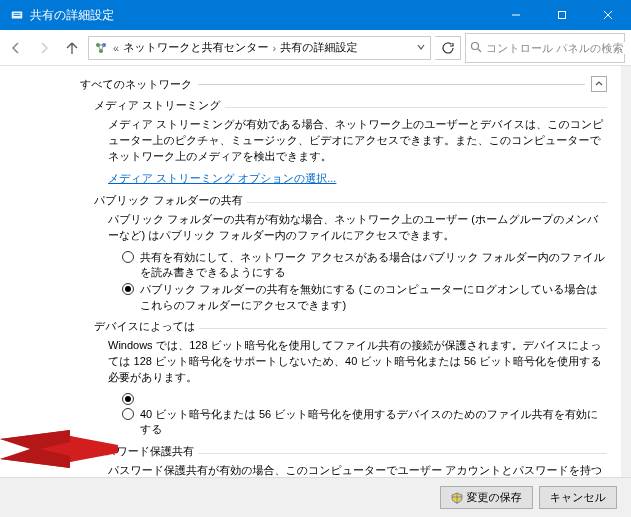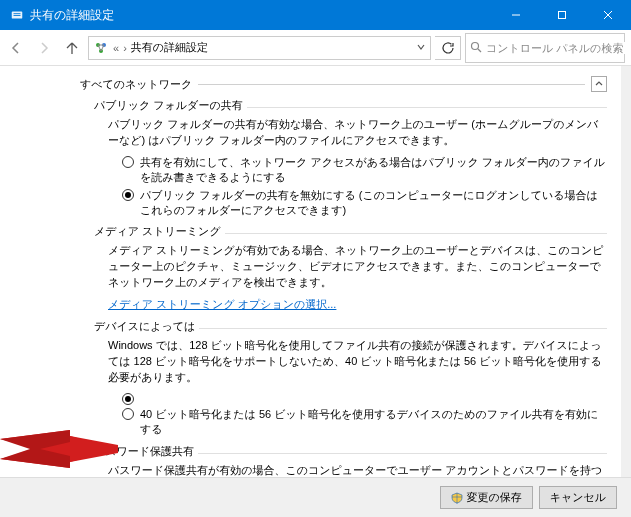--- a/index.html
+++ b/index.html
@@ -201,20 +201,21 @@
       <svg width="14" height="14" viewBox="0 0 14 14">
           <circle cx="4" cy="4" r="2" fill="#39a339"></circle>
           <circle cx="10" cy="4" r="2" fill="#3a7bd5"></circle>
           <circle cx="7" cy="10" r="2" fill="#39a339"></circle>
           <line x1="4" y1="4" x2="10" y2="4" stroke="#888"></line>
           <line x1="4" y1="4" x2="7" y2="10" stroke="#888"></line>
           <line x1="10" y1="4" x2="7" y2="10" stroke="#888"></line>
         </svg>
     </span>
     <span class="bc-sep">«</span>
+    <span class="bc-item">ネットワークと共有センター</span>
     <span class="bc-sep">›</span>
     <span class="bc-item">共有の詳細設定</span>
     <span class="bc-drop">
       <svg width="10" height="10" viewBox="0 0 10 10">
           <path d="M2 3 L5 7 L8 3" fill="none" stroke="#555" stroke-width="1.2"></path>
         </svg>
     </span>
   </div>
   <span class="refresh">
     <svg width="14" height="14" viewBox="0 0 14 14">
@@ -236,20 +237,31 @@
 <div class="content">
 
   <div class="section-head">
     <span>すべてのネットワーク</span>
     <span class="line"></span>
     <span class="expander">
       <svg width="10" height="10" viewBox="0 0 10 10">
           <path d="M2 6 L5 3 L8 6" fill="none" stroke="#555" stroke-width="1.2"></path>
         </svg>
     </span>
+  </div>
+
+  <div class="group">
+    <div class="group-title-row">
+      <span class="group-title">メディア ストリーミング</span>
+      <span class="line"></span>
+    </div>
+    <div class="desc">メディア ストリーミングが有効である場合、ネットワーク上のユーザーとデバイスは、このコンピューター上のピクチャ、ミュージック、ビデオにアクセスできます。また、このコンピューターでネットワーク上のメディアを検出できます。</div>
+    <div class="desc">
+      <a href="#" class="link">メディア ストリーミング オプションの選択...</a>
+    </div>
   </div>
 
   <div class="group">
     <div class="group-title-row">
       <span class="group-title">パブリック フォルダーの共有</span>
       <span class="line"></span>
     </div>
     <div class="desc">パブリック フォルダーの共有が有効な場合、ネットワーク上のユーザー (ホームグループのメンバーなど) はパブリック フォルダー内のファイルにアクセスできます。</div>
     <div class="options">
       <label class="opt">
@@ -258,31 +270,20 @@
       </label>
       <label class="opt">
         <span class="radio checked"></span>
         <span>パブリック フォルダーの共有を無効にする (このコンピューターにログオンしている場合はこれらのフォルダーにアクセスできます)</span>
       </label>
     </div>
   </div>
 
   <div class="group">
     <div class="group-title-row">
-      <span class="group-title">メディア ストリーミング</span>
-      <span class="line"></span>
-    </div>
-    <div class="desc">メディア ストリーミングが有効である場合、ネットワーク上のユーザーとデバイスは、このコンピューター上のピクチャ、ミュージック、ビデオにアクセスできます。また、このコンピューターでネットワーク上のメディアを検出できます。</div>
-    <div class="desc">
-      <a href="#" class="link">メディア ストリーミング オプションの選択...</a>
-    </div>
-  </div>
-
-  <div class="group">
-    <div class="group-title-row">
       <span class="group-title">デバイスによっては</span>
       <span class="line"></span>
     </div>
     <div class="desc">Windows では、128 ビット暗号化を使用してファイル共有の接続が保護されます。デバイスによっては 128 ビット暗号化をサポートしないため、40 ビット暗号化または 56 ビット暗号化を使用する必要があります。</div>
     <div class="options">
       <label class="opt">
         <span class="radio checked"></span>
       </label>
       <label class="opt">
         <span class="radio"></span>

